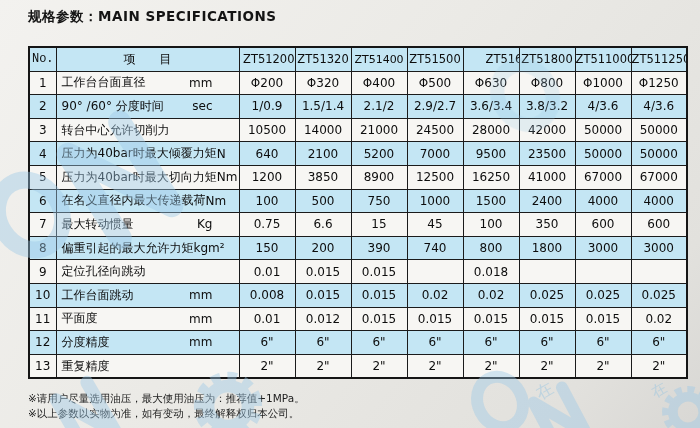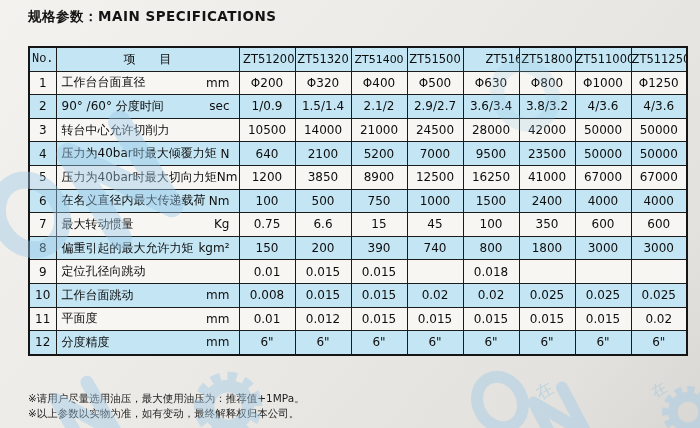--- a/index.html
+++ b/index.html
@@ -28,21 +28,21 @@
     height:22.6px;padding:0;
     font-size:12px;color:#0d0d0d;
     text-align:center;vertical-align:middle;
     overflow:hidden;white-space:nowrap;
     font-weight:500;
   }
   #spec tr.blue th,#spec tr.blue td{background:#c4e6f4;}
   #spec tr.white td{background:#f7f6f3;}
   .itemcell{display:flex;align-items:center;justify-content:space-between;height:100%;}
   .itemlabel{padding-left:5px;font-size:12px;}
-  .itemunit{padding-right:9px;font-size:12px;}
+  .itemunit{padding-right:26px;font-size:12px;}
   #footnotes{
     position:absolute;left:28px;top:391px;
     font-size:10.5px;color:#1d1d1d;line-height:1.45;
     white-space:nowrap;
   }
   #watermark{
     position:absolute;left:0;top:0;width:700px;height:428px;
     pointer-events:none;
   }
 </style>
@@ -277,20 +277,37 @@
             </div>
           </td>
           <td>6"</td>
           <td>6"</td>
           <td>6"</td>
           <td>6"</td>
           <td>6"</td>
           <td>6"</td>
           <td>6"</td>
           <td>6"</td>
+        </tr>
+        <tr class="white">
+          <td>13</td>
+          <td>
+            <div class="itemcell">
+              <span class="itemlabel">重复精度</span>
+              <span class="itemunit"></span>
+            </div>
+          </td>
+          <td>2"</td>
+          <td>2"</td>
+          <td>2"</td>
+          <td>2"</td>
+          <td>2"</td>
+          <td>2"</td>
+          <td>2"</td>
+          <td>2"</td>
         </tr>
       </tbody>
   </table>
 
   <div id="footnotes">
     <div>※请用户尽量选用油压，最大使用油压为：推荐值+1MPa。</div>
     <div>※以上参数以实物为准，如有变动，最终解释权归本公司。</div>
   </div>
 
   <svg id="watermark" viewBox="0 0 700 428" xmlns="http://www.w3.org/2000/svg">

